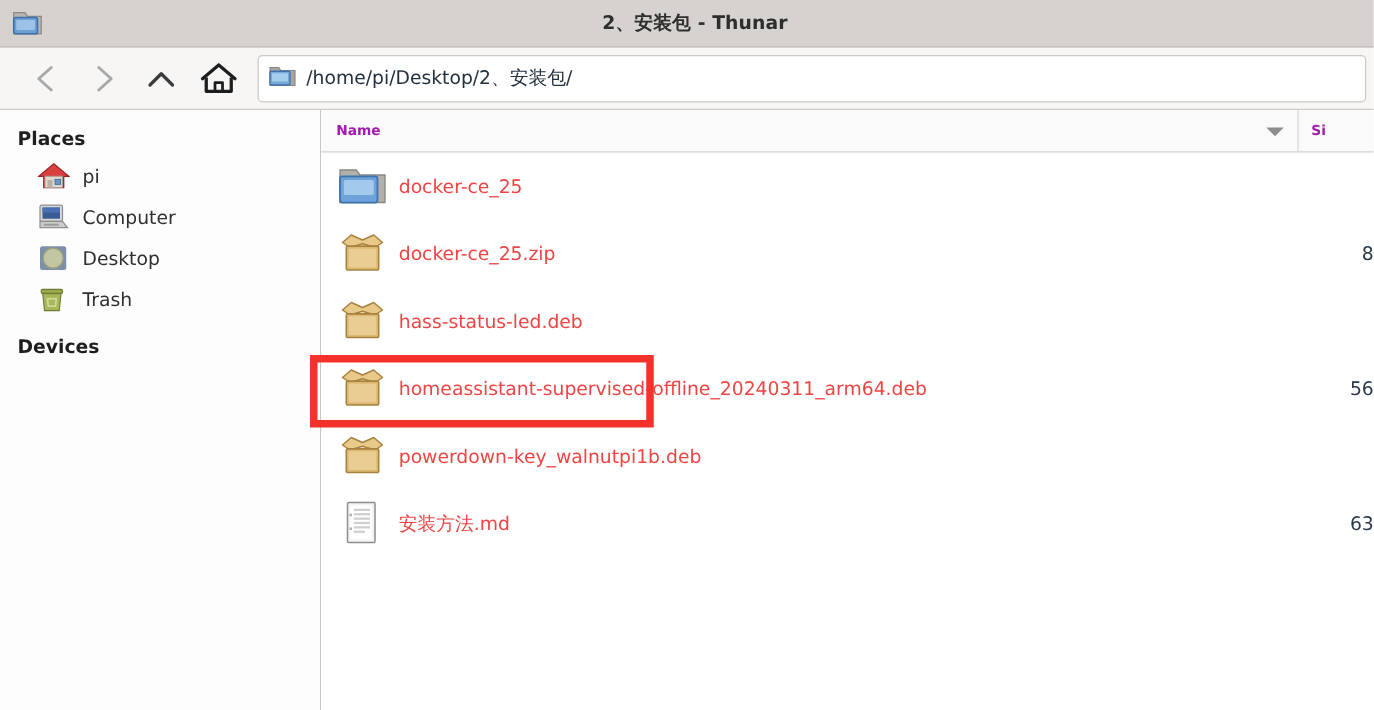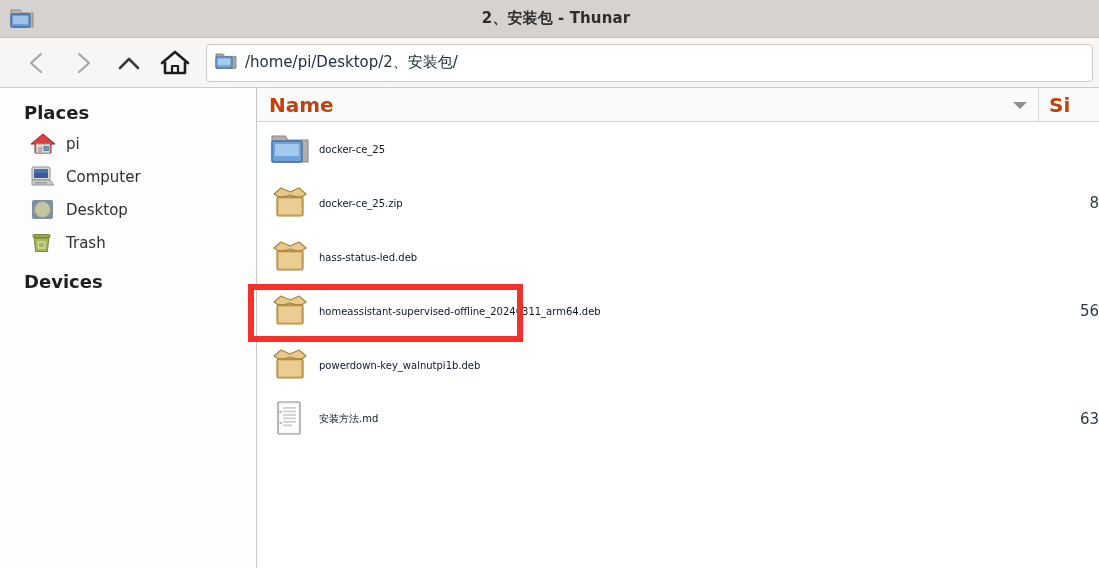--- a/index.html
+++ b/index.html
@@ -125,24 +125,24 @@
   .sidebar {
     width: 257px;
     min-width: 257px;
     background: #fdfdfd;
     border-right: 1px solid #cbc6c1;
     padding-top: 8px;
     box-sizing: border-box;
     overflow: hidden;
   }
   .side-group-title {
-    font-size: 18px;
+    font-size: 15px;
     font-weight: bold;
     color: #1f1f1f;
-    padding: 6px 0 4px 24px;
+    padding: 6px 0 4px 14px;
   }
   .side-item {
     display: flex;
     align-items: center;
     height: 33px;
     padding-left: 30px;
     cursor: default;
   }
   .side-item .side-ico {
     width: 26px;
@@ -188,23 +188,23 @@
   .col-size {
     width: 60px;
     min-width: 60px;
     display: flex;
     align-items: center;
     padding-left: 10px;
     box-sizing: border-box;
     overflow: hidden;
   }
   .col-title {
-    font-size: 20px;
+    font-size: 11px;
     font-weight: bold;
-    color: #c2410c;
+    color: #a21caf;
     white-space: nowrap;
   }
   .rows {
     flex: 1 1 auto;
     position: relative;
     overflow: hidden;
   }
   .frow {
     height: 54px;
     display: flex;
@@ -234,22 +234,22 @@
   .fico {
     width: 42px;
     height: 42px;
     margin-right: 8px;
     flex: 0 0 auto;
     display: flex;
     align-items: center;
     justify-content: center;
   }
   .fname {
-    font-size: 10px;
-    color: #0f172a;
+    font-size: 15px;
+    color: #ef4444;
     white-space: nowrap;
   }
 
   
   .redbox {
     position: absolute;
     border: 6px solid #f5312b;
     box-sizing: border-box;
     pointer-events: none;
     background: transparent;

